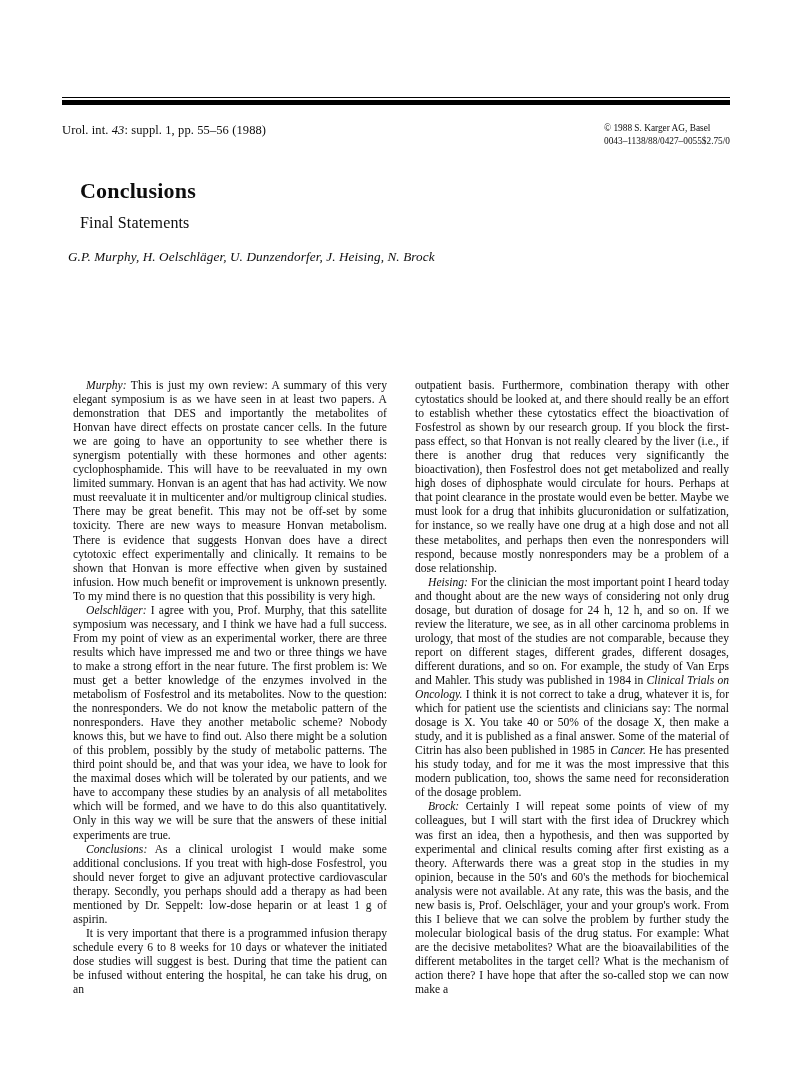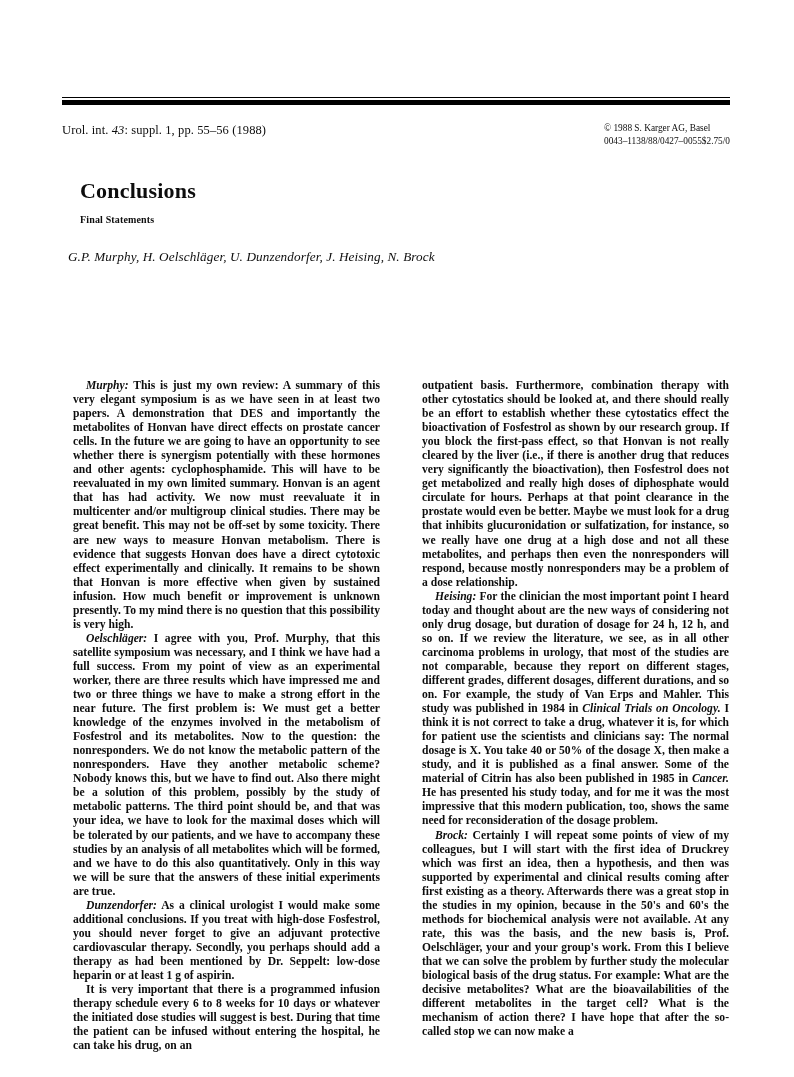--- a/index.html
+++ b/index.html
@@ -76,43 +76,42 @@
     left: 80px;
     top: 178px;
     font-size: 22px;
     font-weight: bold;
     letter-spacing: 0.2px;
   }
   .subtitle {
     position: absolute;
     left: 80px;
     top: 214px;
-    font-size: 10px;
-    font-weight: bold;
+    font-size: 16px;
+    font-weight: normal;
     letter-spacing: 0.15px;
   }
   .authors {
     position: absolute;
     left: 68px;
     top: 249px;
     font-size: 13.2px;
     font-style: italic;
     letter-spacing: 0.1px;
     white-space: nowrap;
   }
 
   
   .body-cols {
     position: absolute;
     left: 73px;
     top: 379px;
     width: 656px;
     display: flex;
-    gap: 42px;
-    font-weight: bold;
+    gap: 28px;
   }
   .col {
     width: 314px;
   }
   .col p {
     margin: 0;
     font-size: 11.6px;
     line-height: 14.05px;
     text-align: justify;
     text-justify: inter-word;
@@ -153,21 +152,21 @@
   </div>
 
   <div class="title">Conclusions</div>
   <div class="subtitle">Final Statements</div>
   <div class="authors">G.P. Murphy, H. Oelschläger, U. Dunzendorfer, J. Heising, N. Brock</div>
 
   <div class="body-cols">
     <div class="col" id="col-left">
         <p class="indent"><span class="spk">Murphy:</span><span> This is just my own review: A summary of this very elegant symposium is as we have seen in at least two papers. A demonstration that DES and importantly the metabolites of Honvan have direct effects on prostate cancer cells. In the future we are going to have an opportunity to see whether there is synergism potentially with these hormones and other agents: cyclophosphamide. This will have to be reevaluated in my own limited summary. Honvan is an agent that has had activity. We now must reevaluate it in multicenter and/or multigroup clinical studies. There may be great benefit. This may not be off-set by some toxicity. There are new ways to measure Honvan metabolism. There is evidence that suggests Honvan does have a direct cytotoxic effect experimentally and clinically. It remains to be shown that Honvan is more effective when given by sustained infusion. How much benefit or improvement is unknown presently. To my mind there is no question that this possibility is very high.</span></p>
         <p class="indent"><span class="spk">Oelschläger:</span><span> I agree with you, Prof. Murphy, that this satellite symposium was necessary, and I think we have had a full success. From my point of view as an experimental worker, there are three results which have impressed me and two or three things we have to make a strong effort in the near future. The first problem is: We must get a better knowledge of the enzymes involved in the metabolism of Fosfestrol and its metabolites. Now to the question: the nonresponders. We do not know the metabolic pattern of the nonresponders. Have they another metabolic scheme? Nobody knows this, but we have to find out. Also there might be a solution of this problem, possibly by the study of metabolic patterns. The third point should be, and that was your idea, we have to look for the maximal doses which will be tolerated by our patients, and we have to accompany these studies by an analysis of all metabolites which will be formed, and we have to do this also quantitatively. Only in this way we will be sure that the answers of these initial experiments are true.</span></p>
-        <p class="indent"><span class="spk">Dunzendorfer:</span><span> As a clinical urologist I would make some additional conclusions. If you treat with high-dose Fosfestrol, you should never forget to give an adjuvant protective cardiovascular therapy. Secondly, you perhaps should add a therapy as had been mentioned by Dr. Seppelt: low-dose heparin or at least 1 g of aspirin.</span></p>
+        <p class="indent"><span class="spk">Conclusions:</span><span> As a clinical urologist I would make some additional conclusions. If you treat with high-dose Fosfestrol, you should never forget to give an adjuvant protective cardiovascular therapy. Secondly, you perhaps should add a therapy as had been mentioned by Dr. Seppelt: low-dose heparin or at least 1 g of aspirin.</span></p>
         <p class="indent"><span>It is very important that there is a programmed infusion therapy schedule every 6 to 8 weeks for 10 days or whatever the initiated dose studies will suggest is best. During that time the patient can be infused without entering the hospital, he can take his drug, on an</span></p>
       </div>
     <div class="col" id="col-right">
         <p class="noindent"><span>outpatient basis. Furthermore, combination therapy with other cytostatics should be looked at, and there should really be an effort to establish whether these cytostatics effect the bioactivation of Fosfestrol as shown by our research group. If you block the first-pass effect, so that Honvan is not really cleared by the liver (i.e., if there is another drug that reduces very significantly the bioactivation), then Fosfestrol does not get metabolized and really high doses of diphosphate would circulate for hours. Perhaps at that point clearance in the prostate would even be better. Maybe we must look for a drug that inhibits glucuronidation or sulfatization, for instance, so we really have one drug at a high dose and not all these metabolites, and perhaps then even the nonresponders will respond, because mostly nonresponders may be a problem of a dose relationship.</span></p>
         <p class="indent"><span class="spk">Heising:</span><span> For the clinician the most important point I heard today and thought about are the new ways of considering not only drug dosage, but duration of dosage for 24 h, 12 h, and so on. If we review the literature, we see, as in all other carcinoma problems in urology, that most of the studies are not comparable, because they report on different stages, different grades, different dosages, different durations, and so on. For example, the study of Van Erps and Mahler. This study was published in 1984 in </span><span class="ital">Clinical Trials on Oncology.</span><span> I think it is not correct to take a drug, whatever it is, for which for patient use the scientists and clinicians say: The normal dosage is X. You take 40 or 50% of the dosage X, then make a study, and it is published as a final answer. Some of the material of Citrin has also been published in 1985 in </span><span class="ital">Cancer.</span><span> He has presented his study today, and for me it was the most impressive that this modern publication, too, shows the same need for reconsideration of the dosage problem.</span></p>
         <p class="indent"><span class="spk">Brock:</span><span> Certainly I will repeat some points of view of my colleagues, but I will start with the first idea of Druckrey which was first an idea, then a hypothesis, and then was supported by experimental and clinical results coming after first existing as a theory. Afterwards there was a great stop in the studies in my opinion, because in the 50's and 60's the methods for biochemical analysis were not available. At any rate, this was the basis, and the new basis is, Prof. Oelschläger, your and your group's work. From this I believe that we can solve the problem by further study the molecular biological basis of the drug status. For example: What are the decisive metabolites? What are the bioavailabilities of the different metabolites in the target cell? What is the mechanism of action there? I have hope that after the so-called stop we can now make a</span></p>
       </div>
   </div>
 
 </div>

